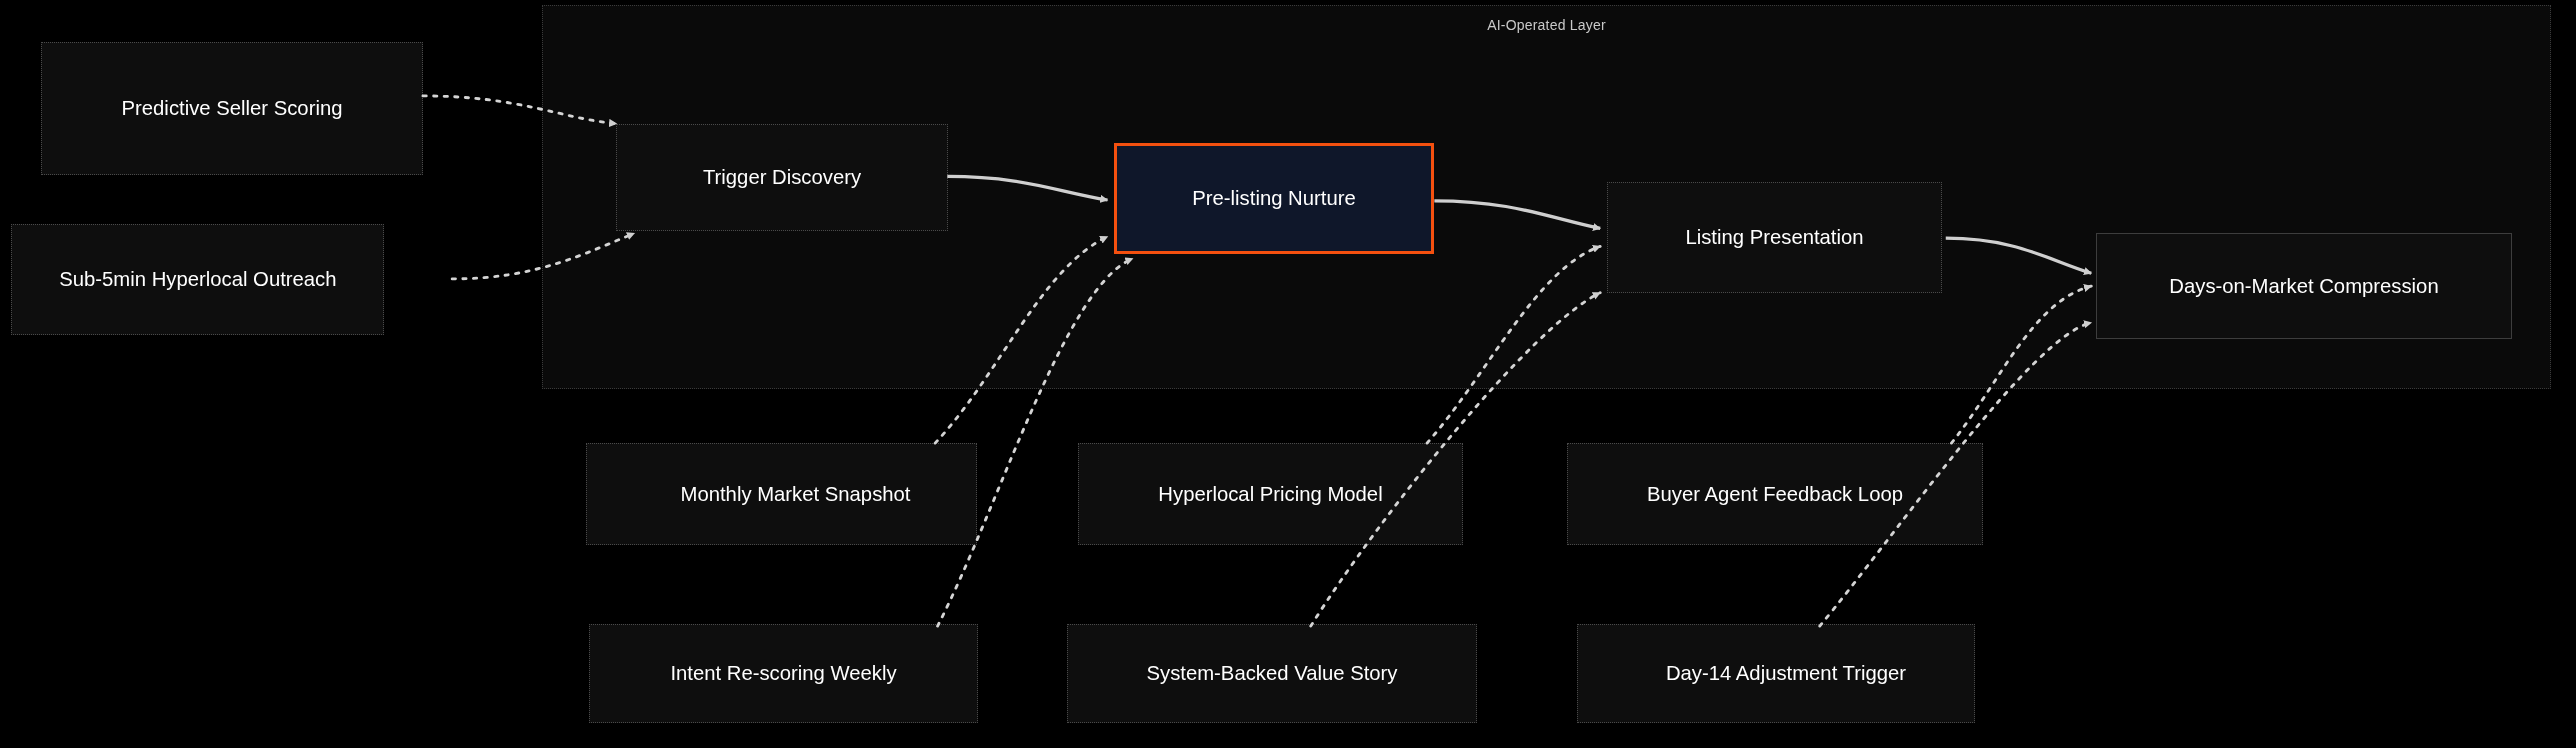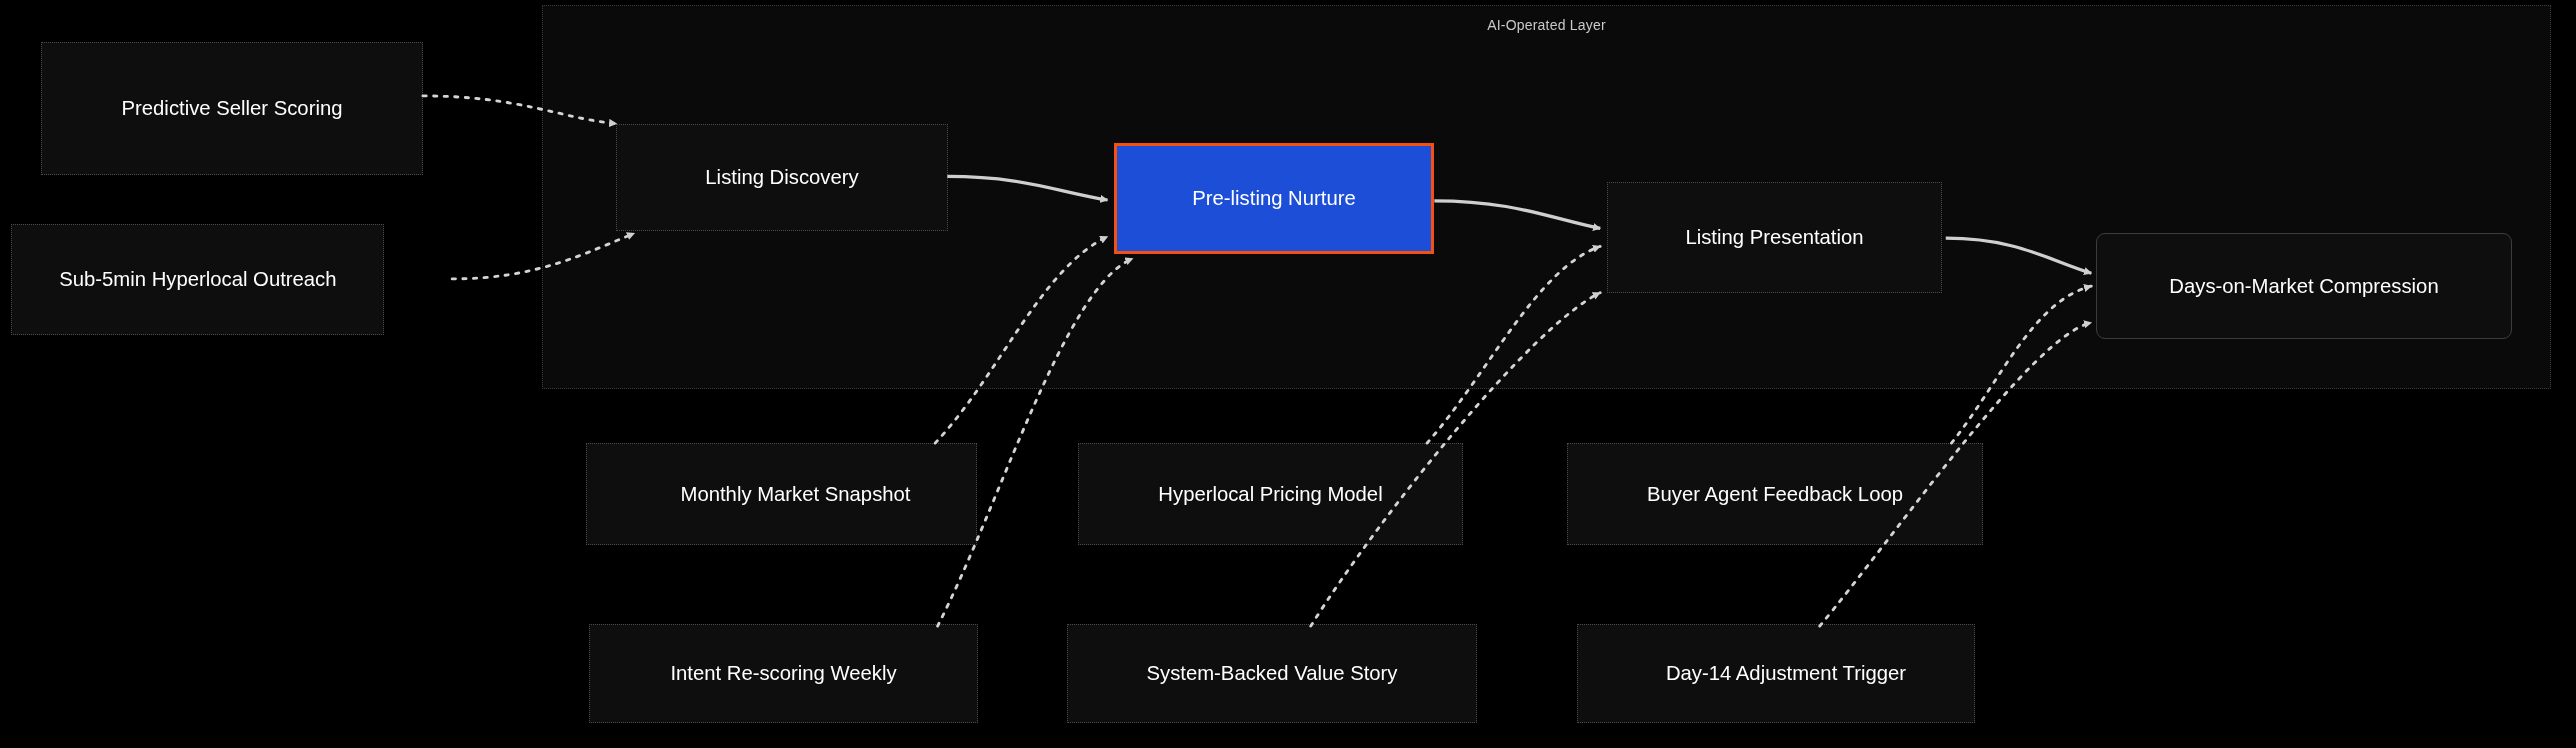--- a/index.html
+++ b/index.html
@@ -60,21 +60,21 @@
     line-height: 1.2;
     text-align: center;
     padding: 0 11.4px;
     white-space: nowrap;
   }
   .node.solid-border {
     border: 0.8px solid #3d3d3d;
   }
   .node.highlight {
     border: 3.3px solid #f4500f;
-    background: #1d4ed8;
+    background: #0f172a;
     align-items: center;
   }
 </style>
 </head>
 <body>
 
 <div id="stage">
 
   <div class="cluster" style="left:542px; top:4.9px; width:2009px; height:384px;">
     <div class="cluster-title">AI-Operated Layer</div>
@@ -112,32 +112,32 @@
 
   <div class="node" style="left:41px; top:42px; width:382px; height:133px;">
     <span class="node-label">Predictive Seller Scoring</span>
   </div>
 
   <div class="node" style="left:11.4px; top:224px; width:373px; height:111px;">
     <span class="node-label">Sub-5min Hyperlocal Outreach</span>
   </div>
 
   <div class="node" style="left:616px; top:124px; width:332px; height:107px;">
-    <span class="node-label">Listing Discovery</span>
+    <span class="node-label">Trigger Discovery</span>
   </div>
 
   <div class="node highlight" style="left:1114px; top:143px; width:320px; height:111px;">
     <span class="node-label">Pre-listing Nurture</span>
   </div>
 
   <div class="node" style="left:1607px; top:182px; width:335px; height:111px;">
     <span class="node-label">Listing Presentation</span>
   </div>
 
-  <div class="node solid-border" style="left:2096px; top:233px; width:416px; height:106px;border-radius:9px;">
+  <div class="node solid-border" style="left:2096px; top:233px; width:416px; height:106px;">
     <span class="node-label">Days-on-Market Compression</span>
   </div>
 
   <div class="node" style="left:586px; top:443px; width:391px; height:102px;padding-left:28px;">
     <span class="node-label">Monthly Market Snapshot</span>
   </div>
 
   <div class="node" style="left:1567px; top:443px; width:416px; height:102px;">
     <span class="node-label">Buyer Agent Feedback Loop</span>
   </div>

